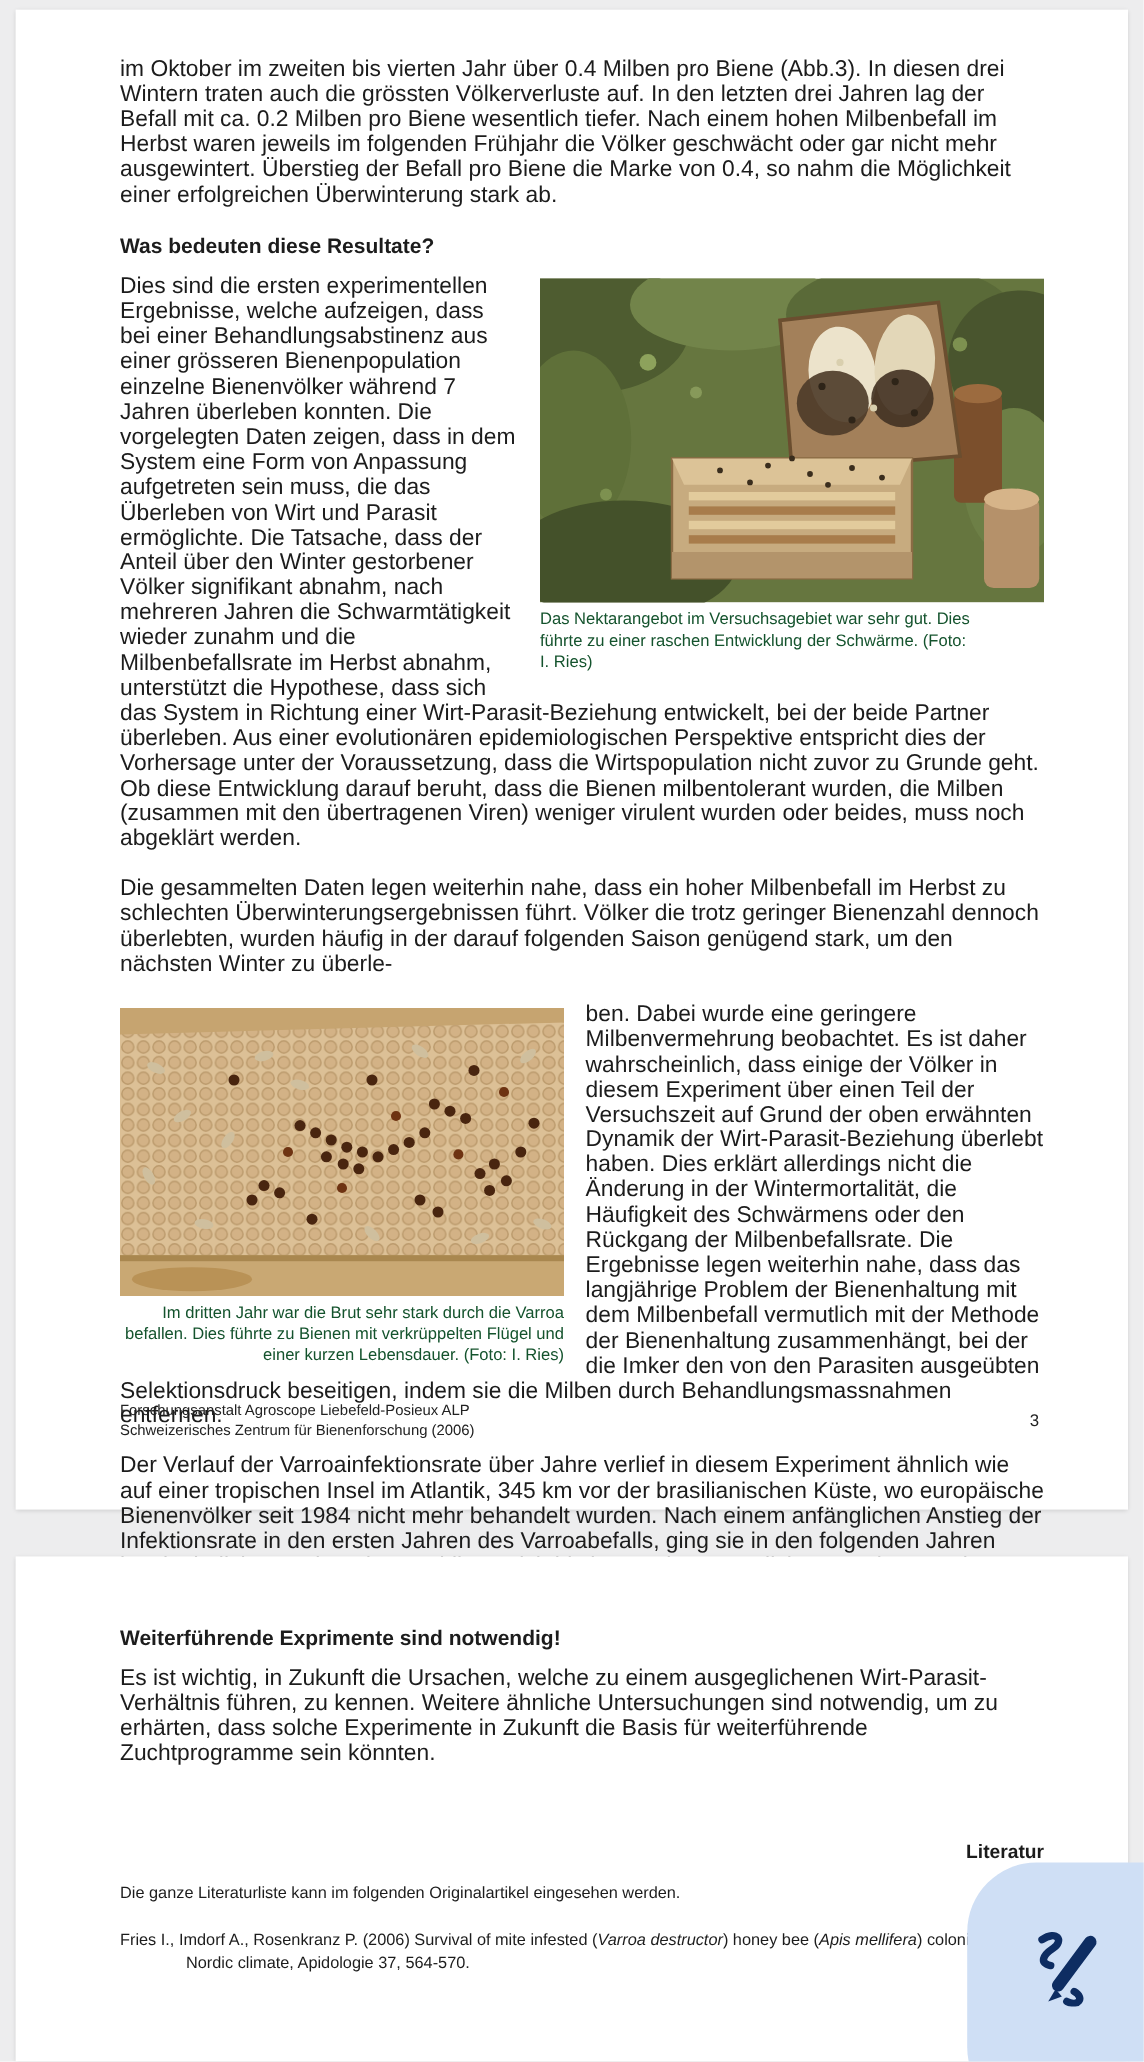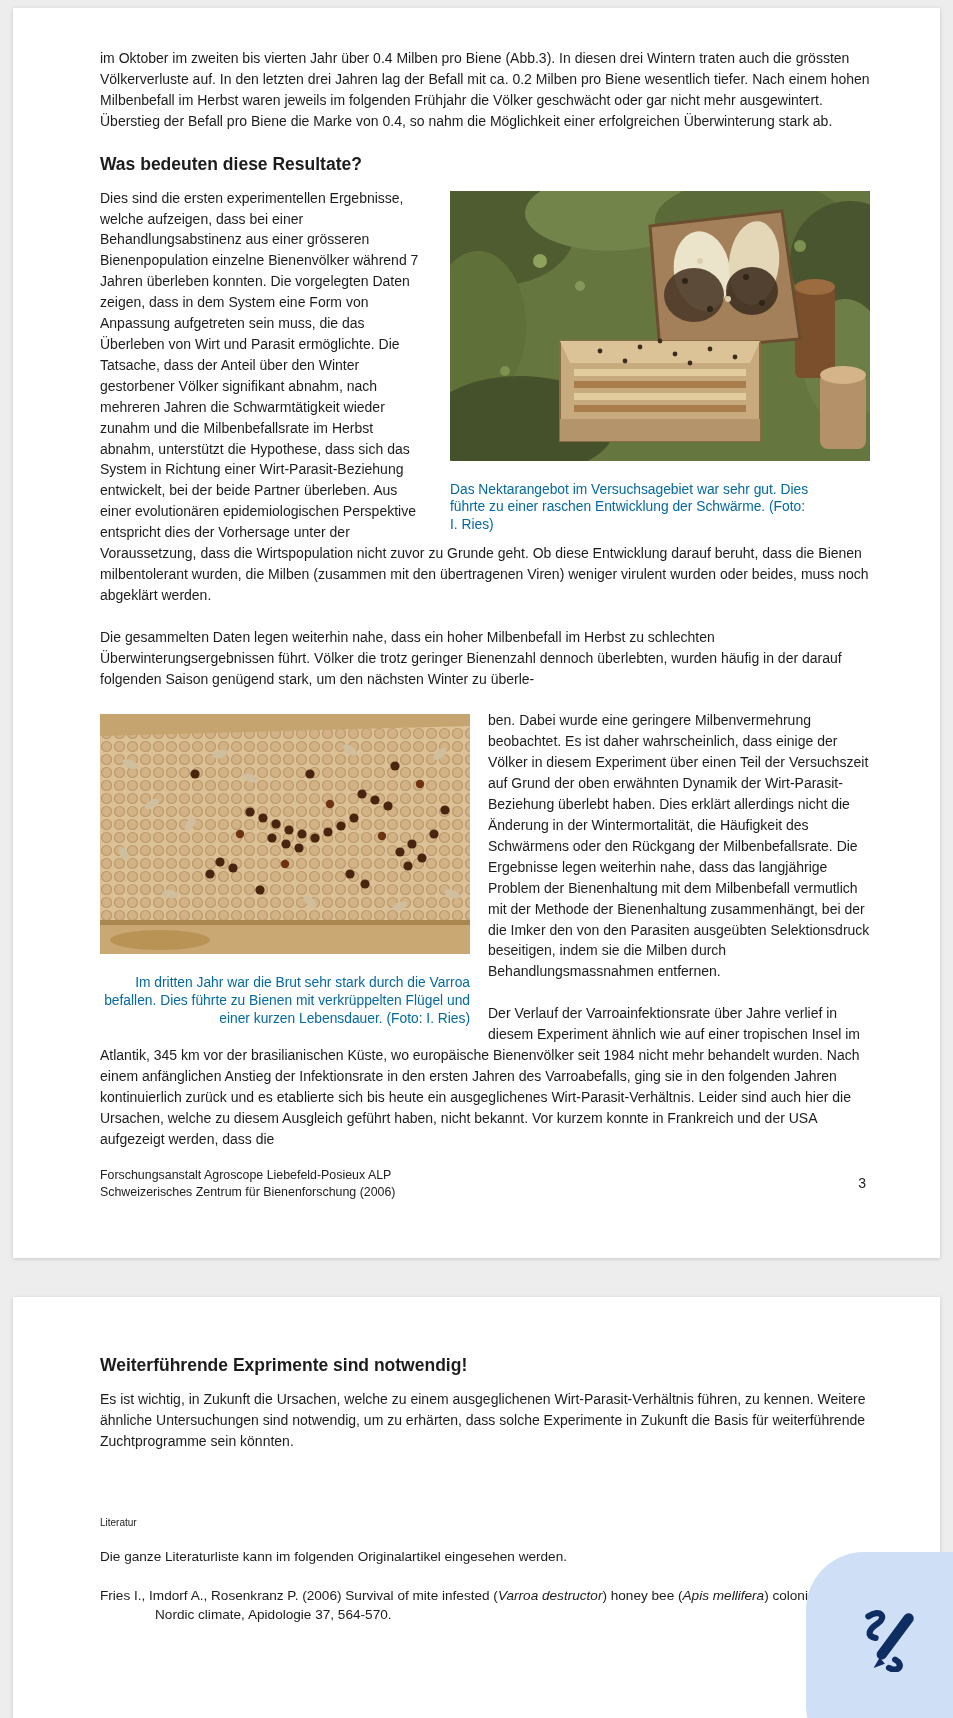--- a/index.html
+++ b/index.html
@@ -11,27 +11,27 @@
   }
   .page{
     position:absolute;left:13px;width:927px;
     background:var(--page-background,#ffffff);
     box-shadow:0 1px 4px rgba(0,0,0,.16);
     box-sizing:border-box;
     color:var(--text,#1c1c1c);
   }
   .page-1{top:8px;height:1250px;padding:40px 70px 0 87px;}
   .page-2{top:1297px;height:421px;padding:41px 70px 0 87px;}
-  p{margin:0 0 21px 0;font-size:14px;line-height:20.9px;}
+  p{margin:0 0 21px 0;font-size:19px;line-height:20.9px;}
   h2{margin:16px 0 13px 0;font-size:17.5px;line-height:22px;font-weight:bold;}
-  h3{margin:0 0 16px 0;font-size:10px;line-height:18px;font-weight:normal;}
+  h3{margin:0 0 16px 0;font-size:16px;line-height:18px;font-weight:bold;text-align:right;}
   .fig-right{float:right;width:420px;margin:3px 0 8px 20px;}
   .fig-left{float:left;width:370px;margin:4px 18px 6px 0;text-align:right;}
   figure{padding:0;}
-  figcaption{font-size:13.8px;line-height:17.6px;margin-top:20px;color:#0369a1;}
+  figcaption{font-size:13.8px;line-height:17.6px;margin-top:5px;color:#14532d;}
   .fig-right figcaption{width:365px;}
   .photo{display:block;width:100%;}
   .photo-1{height:270px;}
   .photo-2{height:240px;}
   .clear{clear:both;}
   .para-course{margin-top:20px;}
   .footer{
     position:absolute;left:87px;right:60px;bottom:58px;
     display:flex;justify-content:space-between;align-items:center;
     font-size:12.4px;line-height:16.5px;color:#222;

